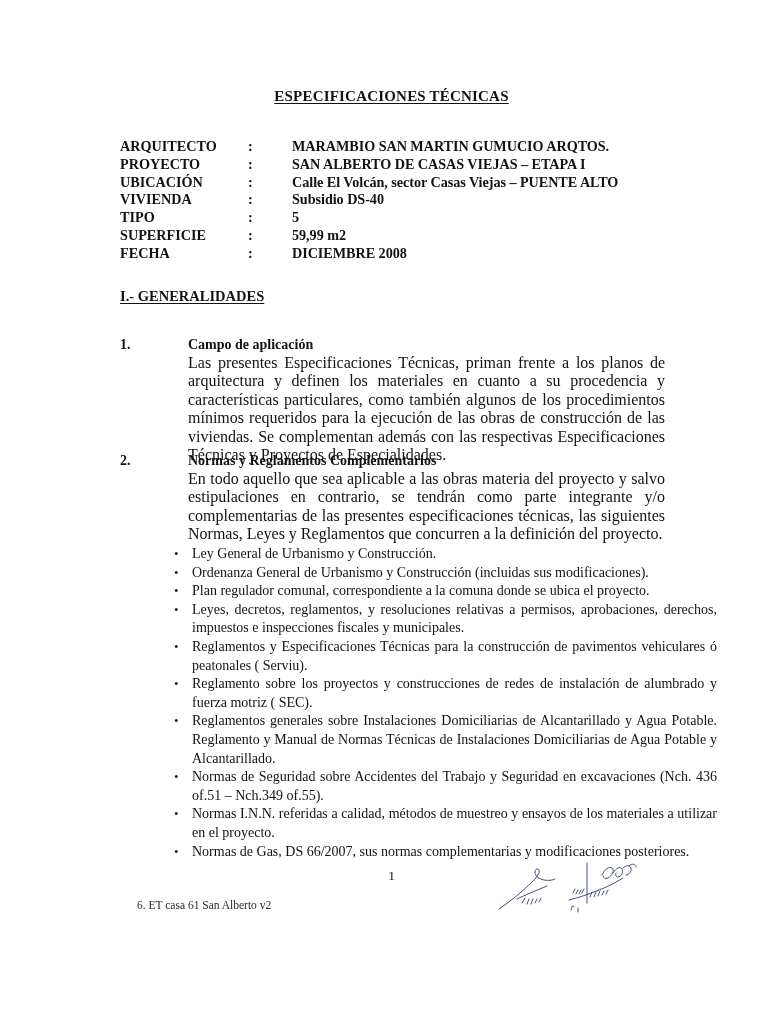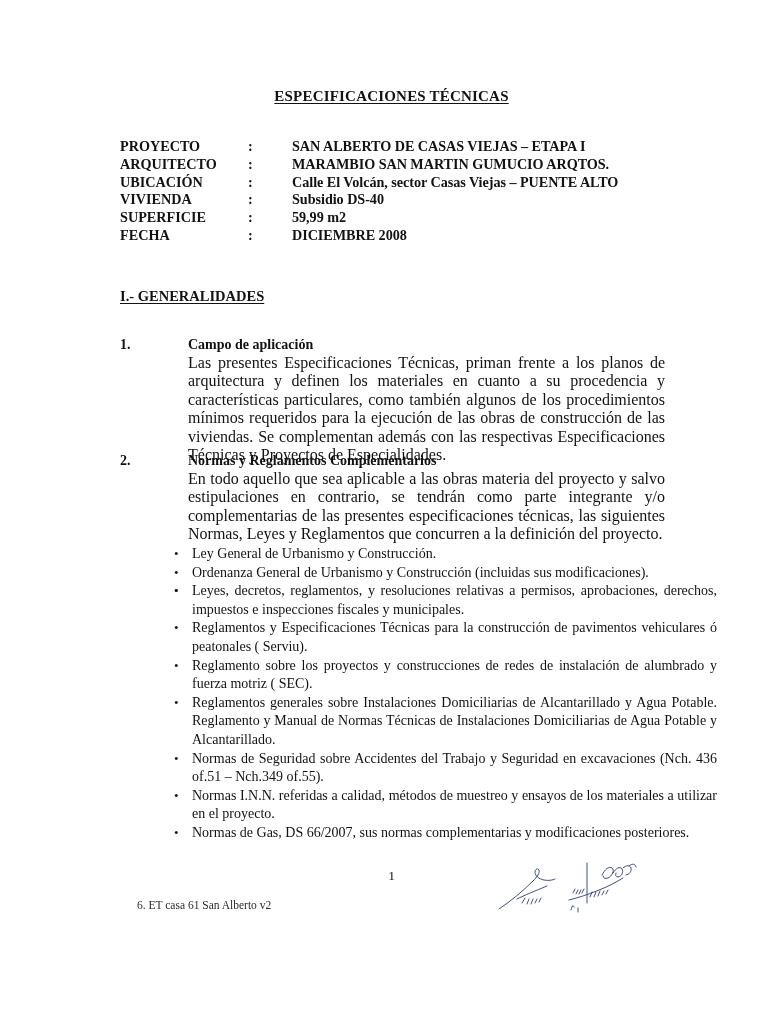--- a/index.html
+++ b/index.html
@@ -165,38 +165,43 @@
 
 <div class="page">
 
   <div class="doc-title">
     <span class="u">ESPECIFICACIONES TÉCNICAS</span>
   </div>
 
   <table class="meta">
     <tbody>
       <tr>
+        <td class="lbl">ARQUITECTO</td>
+        <td class="col">:</td>
+        <td class="val">MARAMBIO SAN MARTIN GUMUCIO ARQTOS.</td>
+      </tr>
+      <tr>
         <td class="lbl">PROYECTO</td>
         <td class="col">:</td>
         <td class="val">SAN ALBERTO DE CASAS VIEJAS – ETAPA I</td>
       </tr>
       <tr>
-        <td class="lbl">ARQUITECTO</td>
-        <td class="col">:</td>
-        <td class="val">MARAMBIO SAN MARTIN GUMUCIO ARQTOS.</td>
-      </tr>
-      <tr>
         <td class="lbl">UBICACIÓN</td>
         <td class="col">:</td>
         <td class="val">Calle El Volcán, sector Casas Viejas – PUENTE ALTO</td>
       </tr>
       <tr>
         <td class="lbl">VIVIENDA</td>
         <td class="col">:</td>
         <td class="val">Subsidio DS-40</td>
+      </tr>
+      <tr>
+        <td class="lbl">TIPO</td>
+        <td class="col">:</td>
+        <td class="val">5</td>
       </tr>
       <tr>
         <td class="lbl">SUPERFICIE</td>
         <td class="col">:</td>
         <td class="val">59,99 m2</td>
       </tr>
       <tr>
         <td class="lbl">FECHA</td>
         <td class="col">:</td>
         <td class="val">DICIEMBRE  2008</td>
@@ -228,20 +233,21 @@
     <li>
       <span class="dot">•</span>
       <span>Ley General de Urbanismo y Construcción.</span>
     </li>
     <li>
       <span class="dot">•</span>
       <span>Ordenanza General de Urbanismo y Construcción (incluidas sus modificaciones).</span>
     </li>
     <li>
       <span class="dot">•</span>
+      <span>Plan regulador comunal, correspondiente a la comuna donde se ubica el proyecto.</span>
     </li>
     <li>
       <span class="dot">•</span>
       <span>Leyes, decretos, reglamentos, y resoluciones relativas a permisos, aprobaciones, derechos, impuestos e inspecciones fiscales y municipales.</span>
     </li>
     <li>
       <span class="dot">•</span>
       <span>Reglamentos y Especificaciones Técnicas para la construcción de pavimentos vehiculares ó peatonales ( Serviu).</span>
     </li>
     <li>

